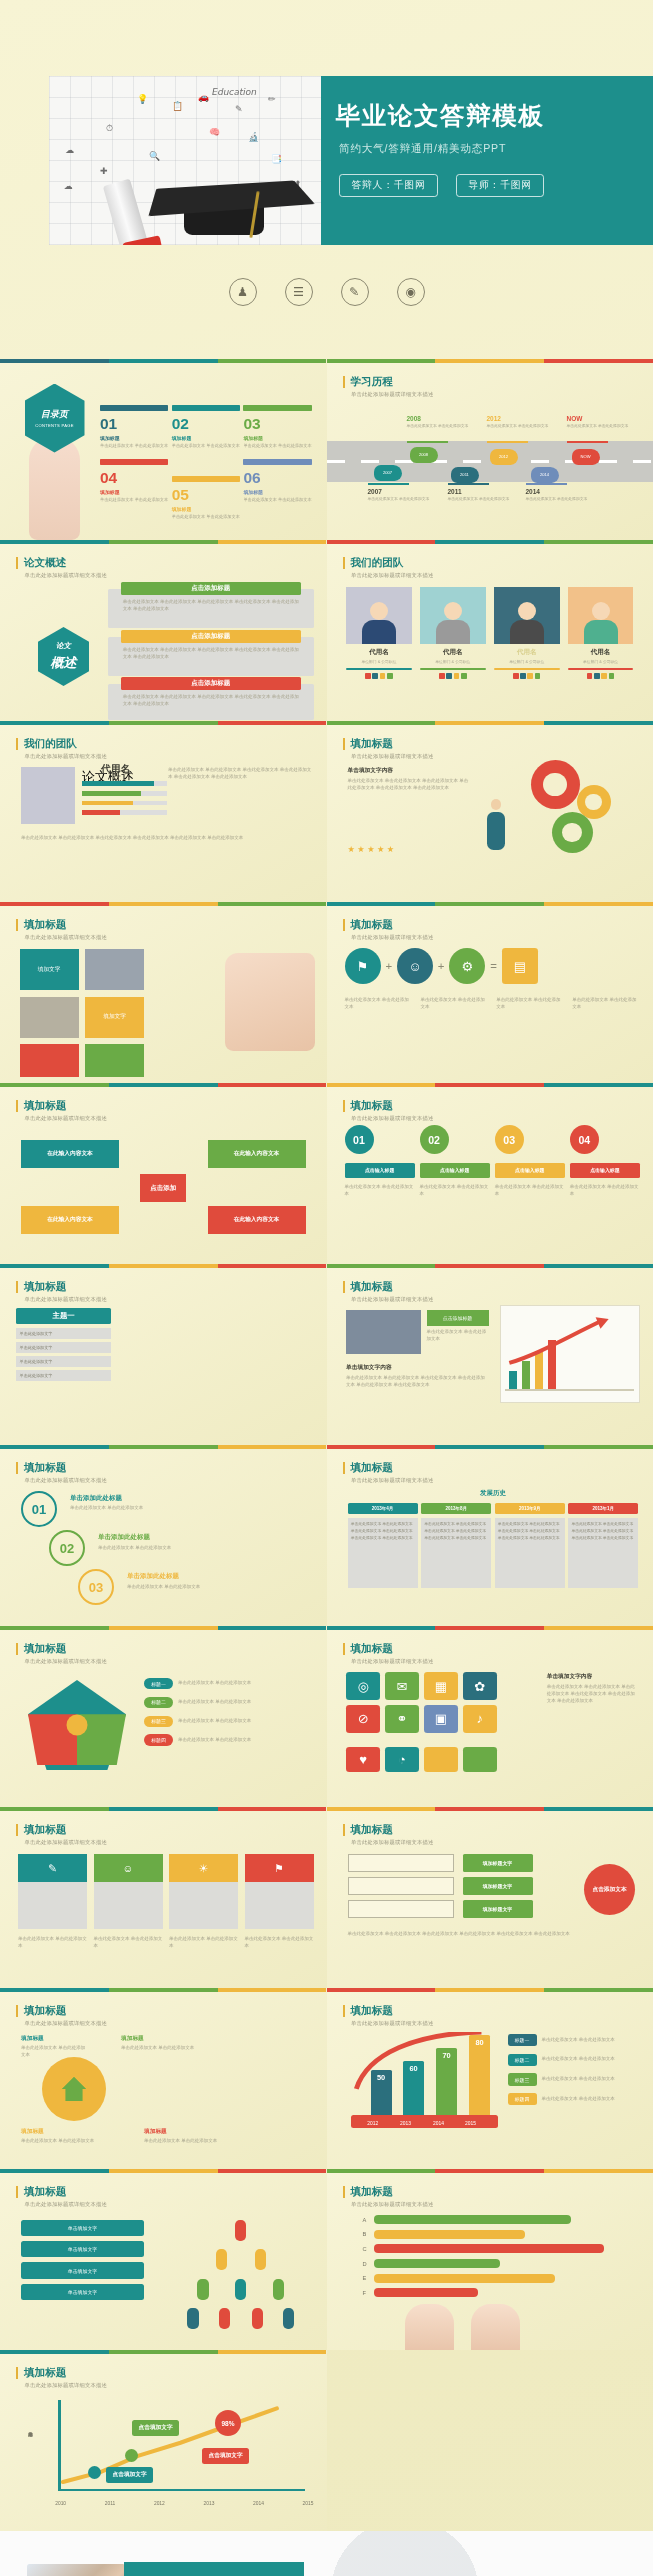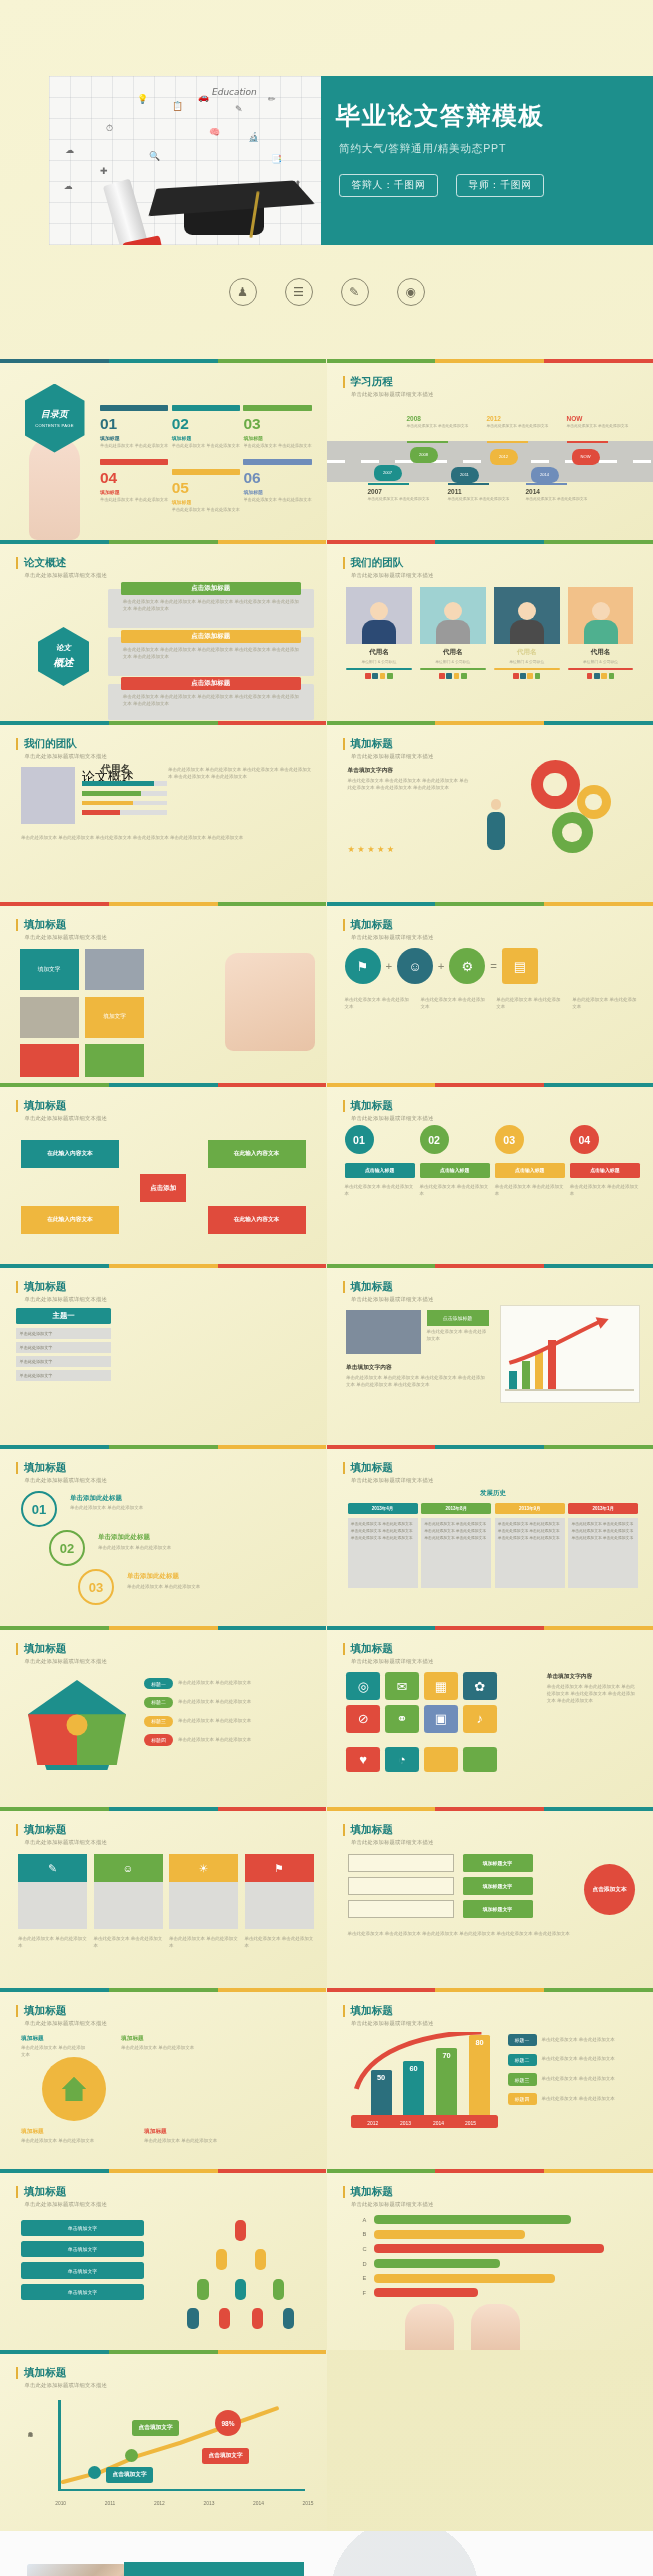--- a/index.html
+++ b/index.html
@@ -212,21 +212,21 @@
             <div class="num" style="color:#6aab46">03</div>
             <div class="ct" style="color:#6aab46">填加标题</div>
             <div class="cd">单击此处添加文本 单击此处添加文本</div>
           </div>
         <div class="c-item" style="margin-top:9.8px">
             <div class="bar" style="background:#e04b3c"></div>
             <div class="num" style="color:#e04b3c">04</div>
             <div class="ct" style="color:#e04b3c">填加标题</div>
             <div class="cd">单击此处添加文本 单击此处添加文本</div>
           </div>
-        <div class="c-item" style="margin-top:20px">
+        <div class="c-item" style="margin-top:27px">
             <div class="bar" style="background:#efb73e"></div>
             <div class="num" style="color:#efb73e">05</div>
             <div class="ct" style="color:#efb73e">填加标题</div>
             <div class="cd">单击此处添加文本 单击此处添加文本</div>
           </div>
         <div class="c-item" style="margin-top:9.8px">
             <div class="bar" style="background:#6f8dba"></div>
             <div class="num" style="color:#6f8dba">06</div>
             <div class="ct" style="color:#6f8dba">填加标题</div>
             <div class="cd">单击此处添加文本 单击此处添加文本</div>
@@ -270,21 +270,21 @@
           <i style="background:#1d8f8c"></i>
           <i style="background:#6aab46"></i>
           <i style="background:#efb73e"></i>
         </div>
       <div class="sl-head">
           <div class="sl-title">论文概述</div>
           <div class="sl-desc">单击此处添加标题或详细文本描述</div>
         </div>
       <div class="hex" style="position:absolute;left:38px;top:87px;width:51px;height:59px;">
         <b style="font-size:7.4px">论文</b>
-        <b style="font-size:10px">概述</b>
+        <b style="font-size:13px">概述</b>
       </div>
       <div style="position:absolute;left:108px;top:42px;right:13px;">
         <div class="gbox" style="position:absolute;top:6.5px;left:0;right:0;height:39px;"></div>
         <div class="cbar" style="position:relative;margin:0 13px;height:13px;background:#6aab46">点击添加标题</div>
         <div class="body-ph" style="position:relative;padding:4.1px 14.7px 0;">单击此处添加文本 单击此处添加文本 单击此处添加文本 单击此处添加文本 单击此处添加文本 单击此处添加文本</div>
       </div>
       <div style="position:absolute;left:108px;top:90px;right:13px;">
         <div class="gbox" style="position:absolute;top:6.5px;left:0;right:0;height:39px;"></div>
         <div class="cbar" style="position:relative;margin:0 13px;height:13px;background:#efb73e">点击添加标题</div>
         <div class="body-ph" style="position:relative;padding:4.1px 14.7px 0;">单击此处添加文本 单击此处添加文本 单击此处添加文本 单击此处添加文本 单击此处添加文本 单击此处添加文本</div>

